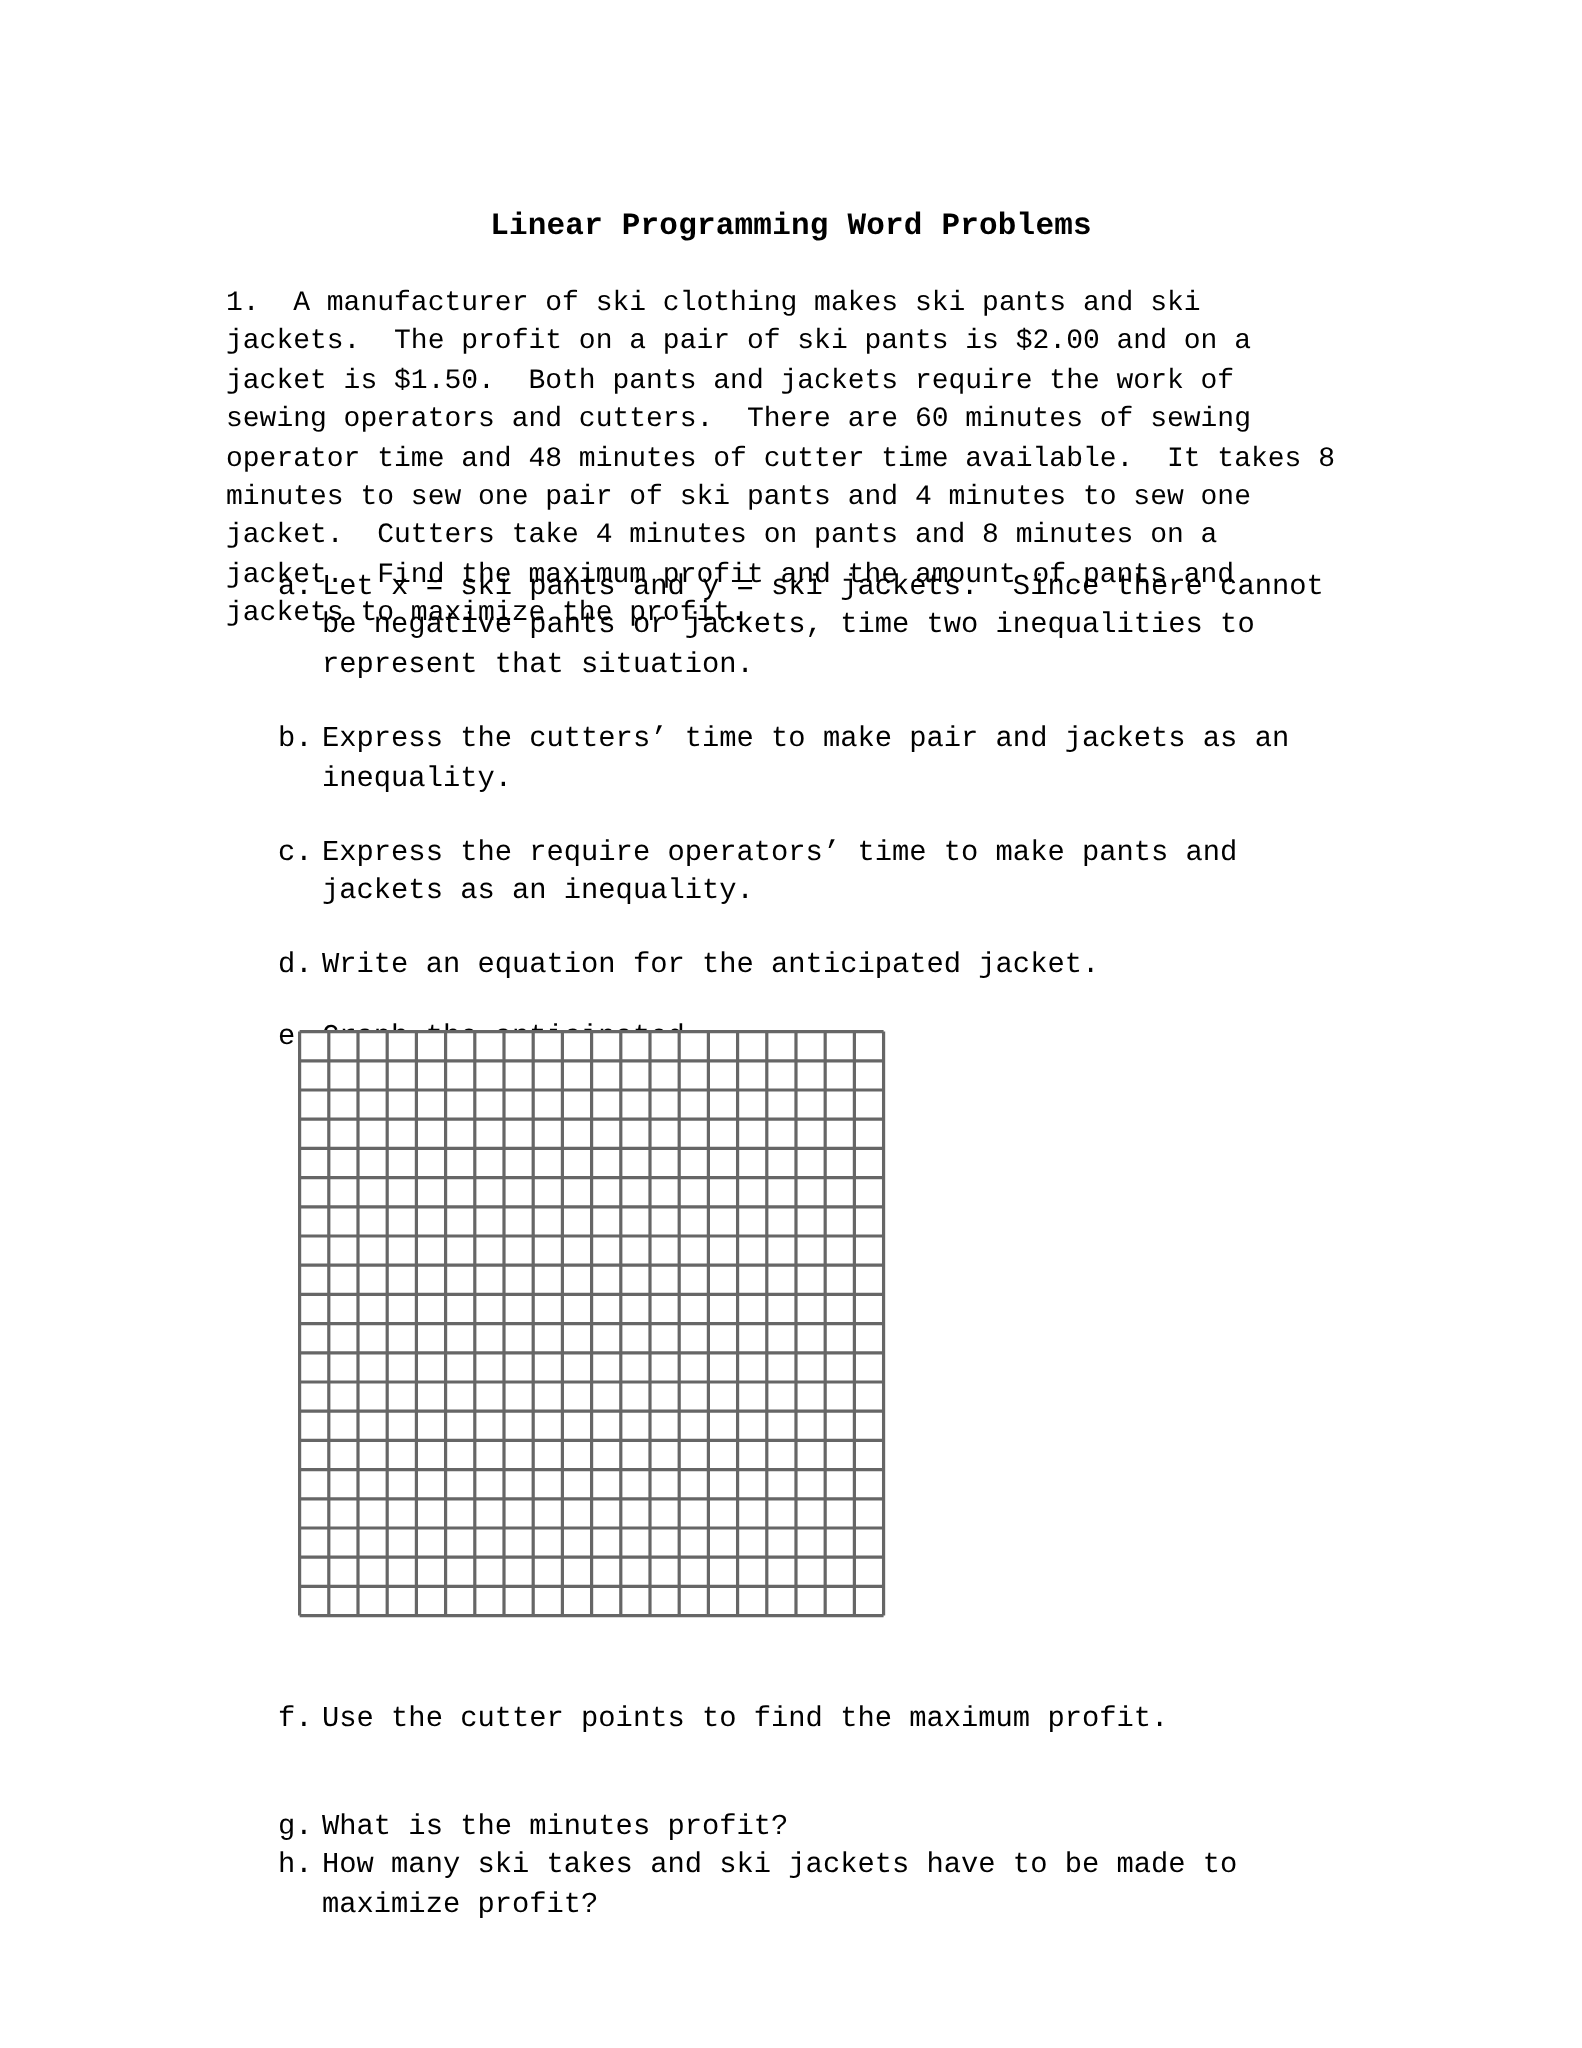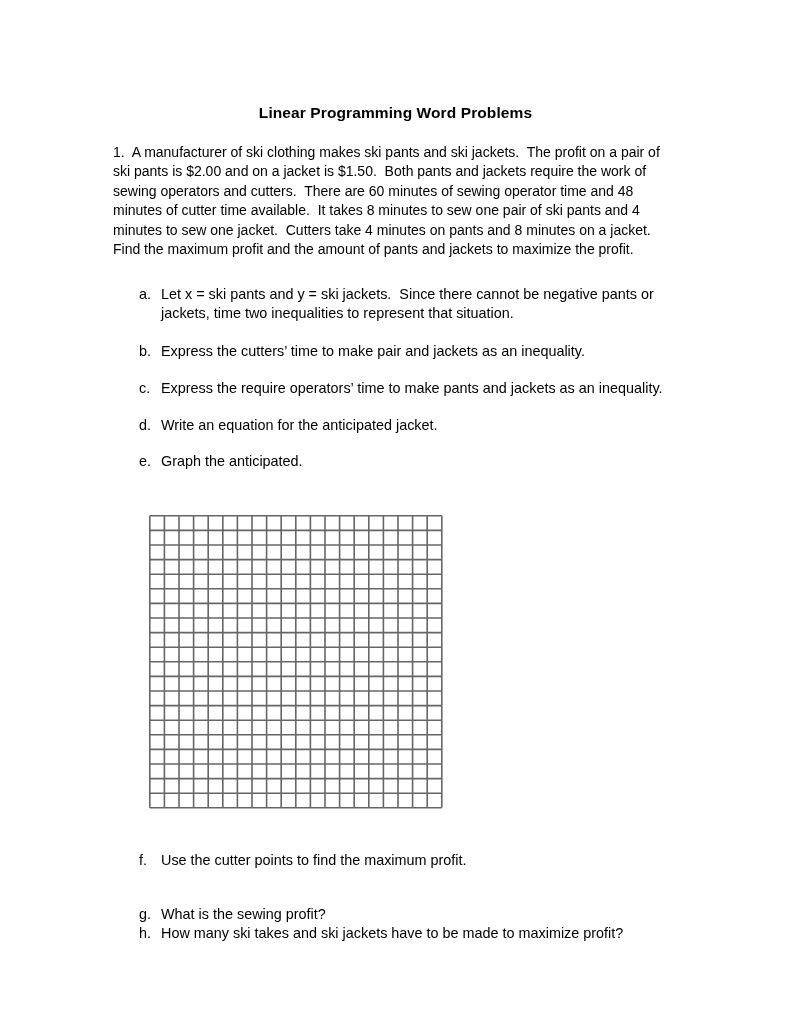--- a/index.html
+++ b/index.html
@@ -17,20 +17,21 @@
     overflow: hidden;
   }
 
   .page {
     position: absolute;
     left: 0;
     top: 0;
     width: 791px;
     height: 1024px;
     background: #ffffff;
+    font-family: Liberation Mono, monospace;
   }
 
   
   .doc-title {
     position: absolute;
     left: 0;
     top: 104px;
     width: 791px;
     text-align: center;
     font-size: 15.5px;
@@ -197,21 +198,21 @@
   <div class="list-lower-f">
     <div class="list-item">
       <span class="marker">f.</span>
       <span class="item-text">Use the cutter points to find the maximum profit.</span>
     </div>
   </div>
 
   <div class="list-lower-gh">
     <div class="list-item">
       <span class="marker">g.</span>
-      <span class="item-text">What is the sewing profit?</span>
+      <span class="item-text">What is the minutes profit?</span>
     </div>
     <div class="list-item">
       <span class="marker">h.</span>
       <span class="item-text">How many ski takes and ski jackets have to be made to maximize profit?</span>
     </div>
   </div>
 
 </div>
 
 </body></html>

